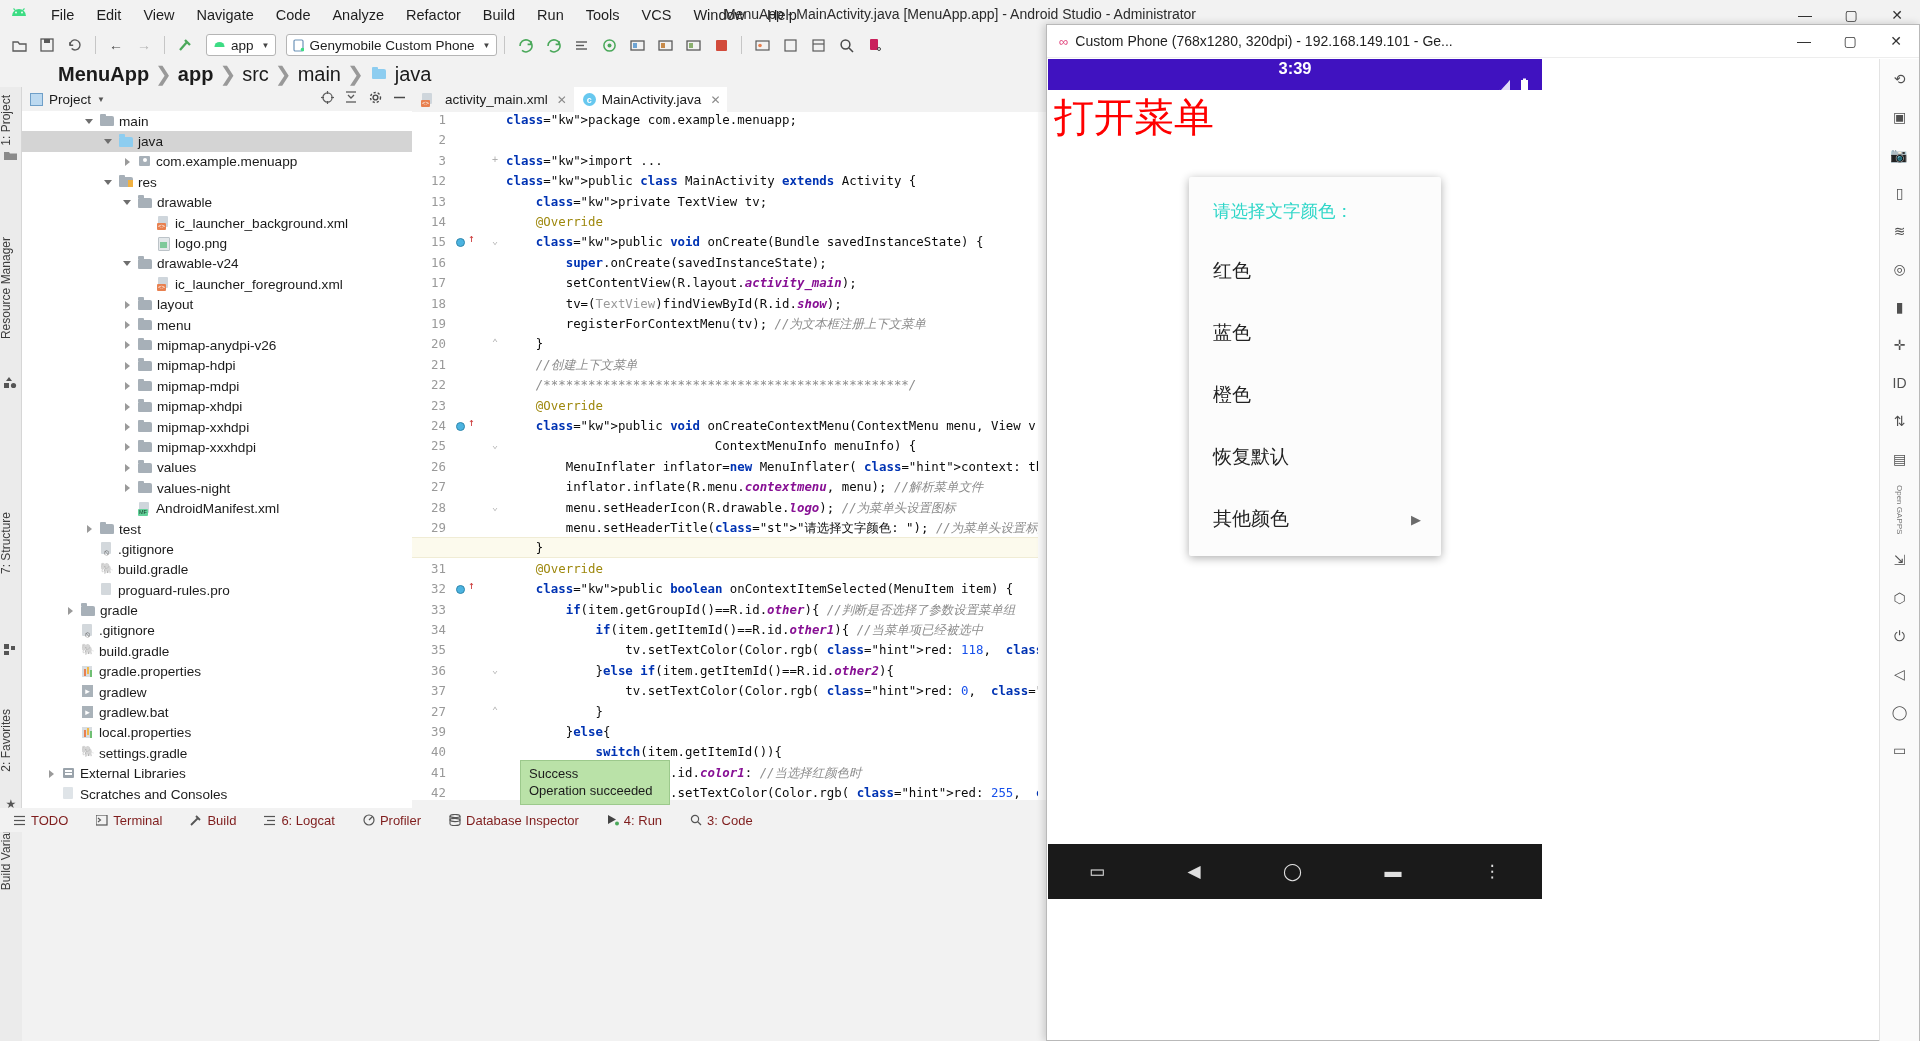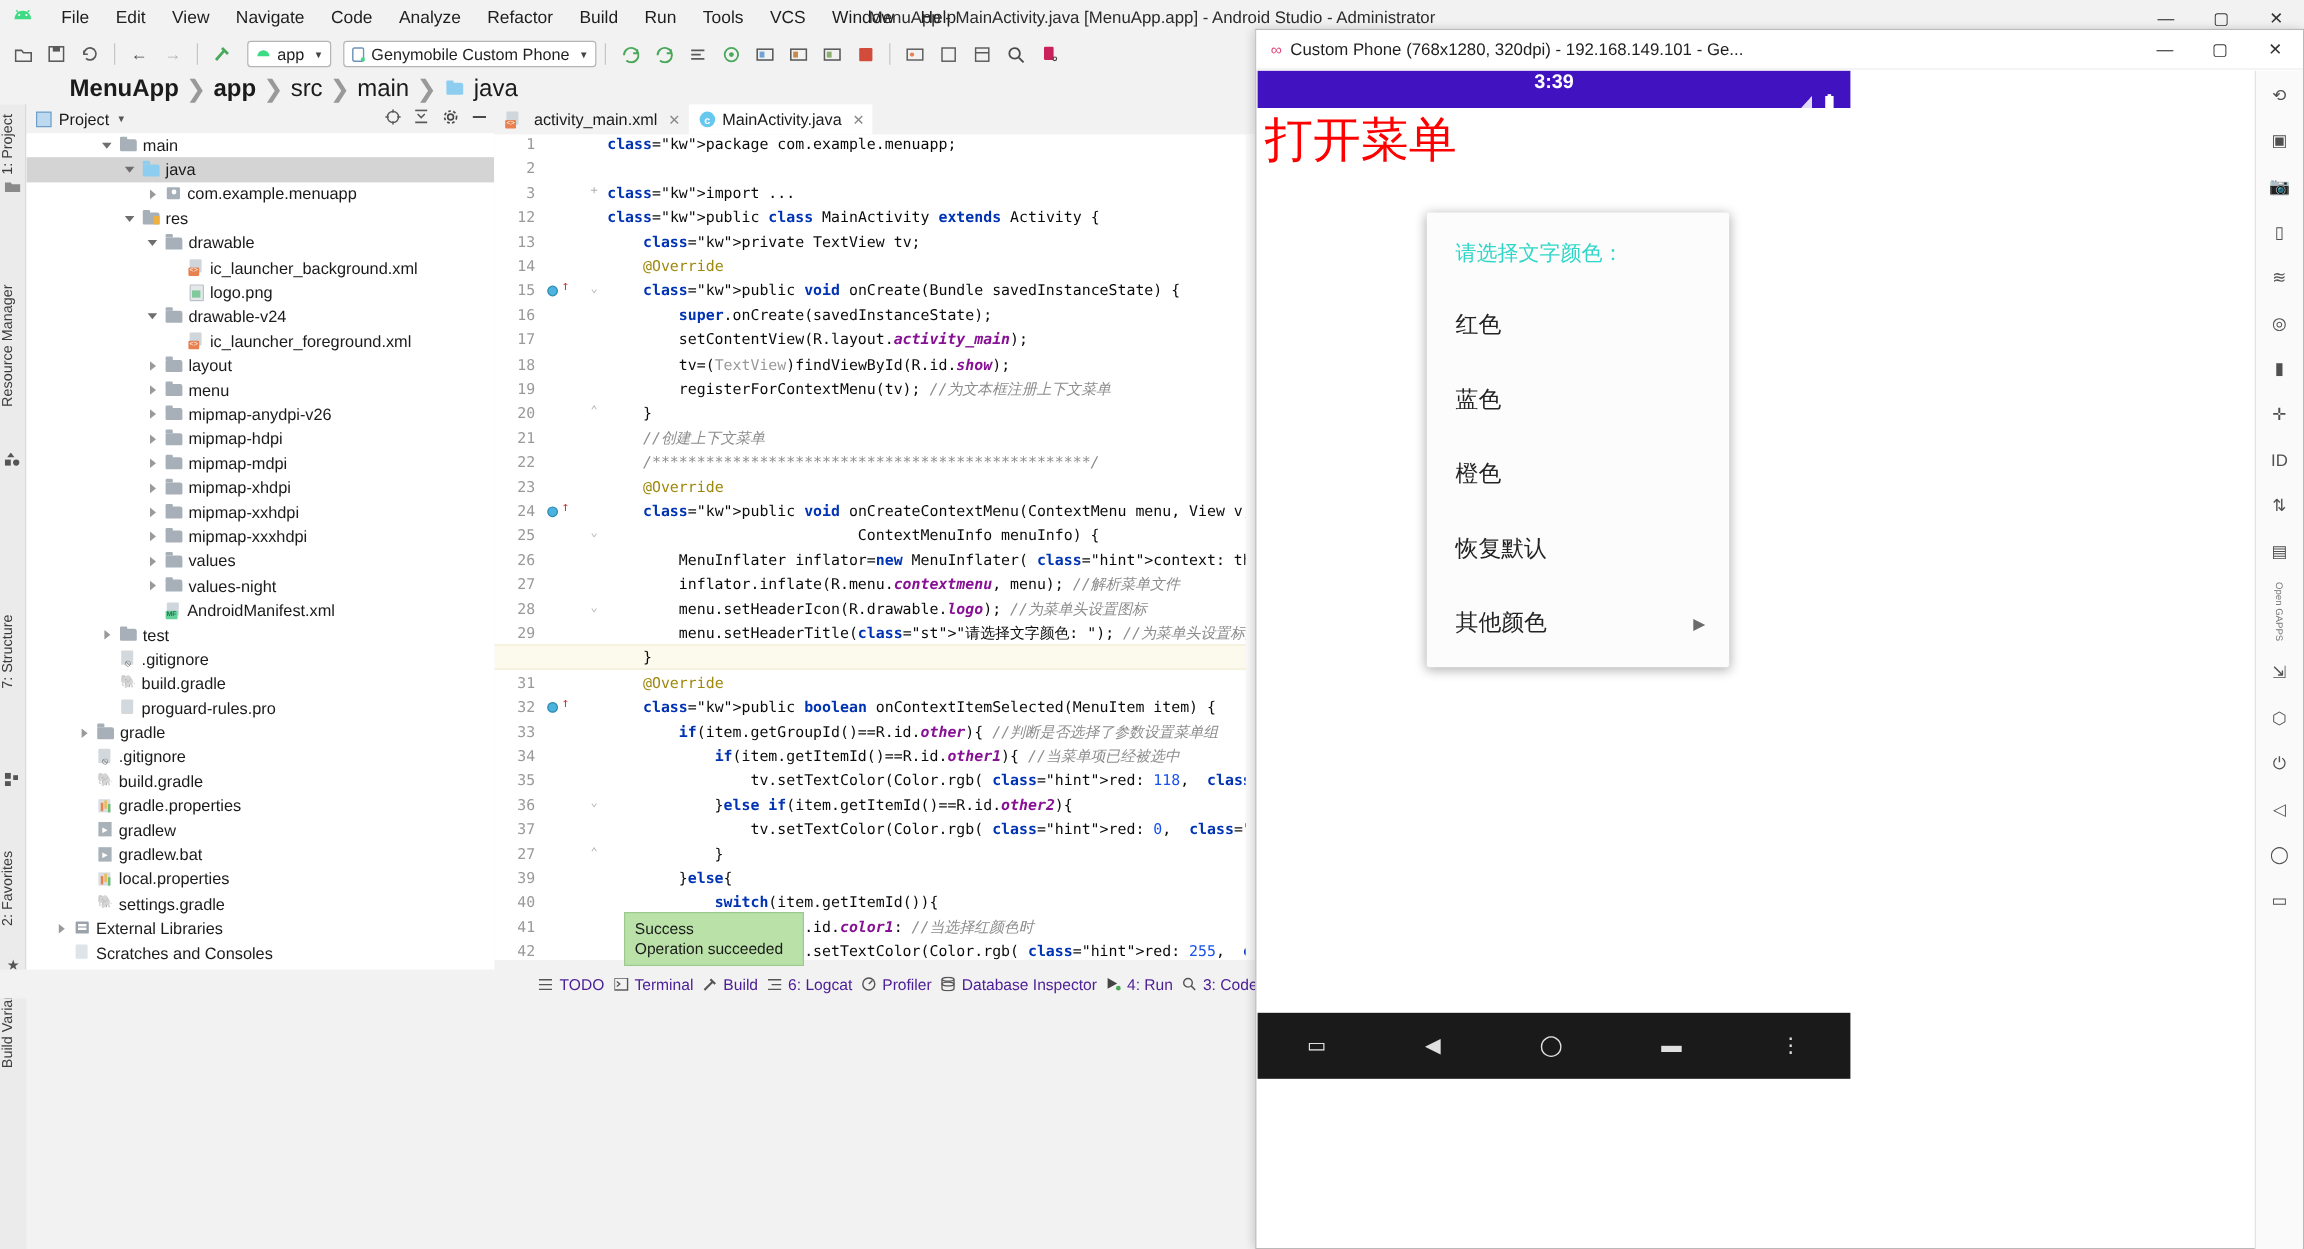--- a/index.html
+++ b/index.html
@@ -133,21 +133,21 @@
 
   
   .stripe { position:absolute; left:1038px; top:112px; width:10px; height:688px; background:#fafafa; }
 
   
   .balloon { position:absolute; left:520px; top:760px; width:150px; height:45px; background:#bae2a8;
     border:1px solid #9cc98c; padding:4px 8px; font-size:13px; color:#1b1b1b; line-height:17px; }
 
   
   .bottombar { position:absolute; left:0; top:808px; width:1048px; height:24px; background:#f2f2f2;
-    display:flex; align-items:center; padding-left:14px; gap:8px; font-size:13px; color:#4c1d95;justify-content:flex-end; }
+    display:flex; align-items:center; padding-left:14px; gap:28px; font-size:13px; color:#7f1d1d; }
   .bottombar .itm { display:flex; align-items:center; gap:5px; }
   .statusbar { position:absolute; left:0; top:832px; width:1048px; height:24px; background:#f2f2f2;
     display:flex; align-items:center; padding-left:10px; gap:7px; font-size:13px; color:#1f1f1f; }
   .ideleft-bottom-rail { position:absolute; left:0; top:815px; width:22px; height:226px; background:#ebebeb;}
 
   
   #emu { position:absolute; left:1046px; top:24px; width:874px; height:1017px; background:#fff;
     border:1px solid #b9b9b9; box-shadow:-2px 0 8px rgba(0,0,0,.18); }
   .emu-title { height:33px; background:#fff; display:flex; align-items:center; padding-left:12px;
     gap:8px; font-size:14px; color:#1f1f1f; border-bottom:1px solid #ededed; }

